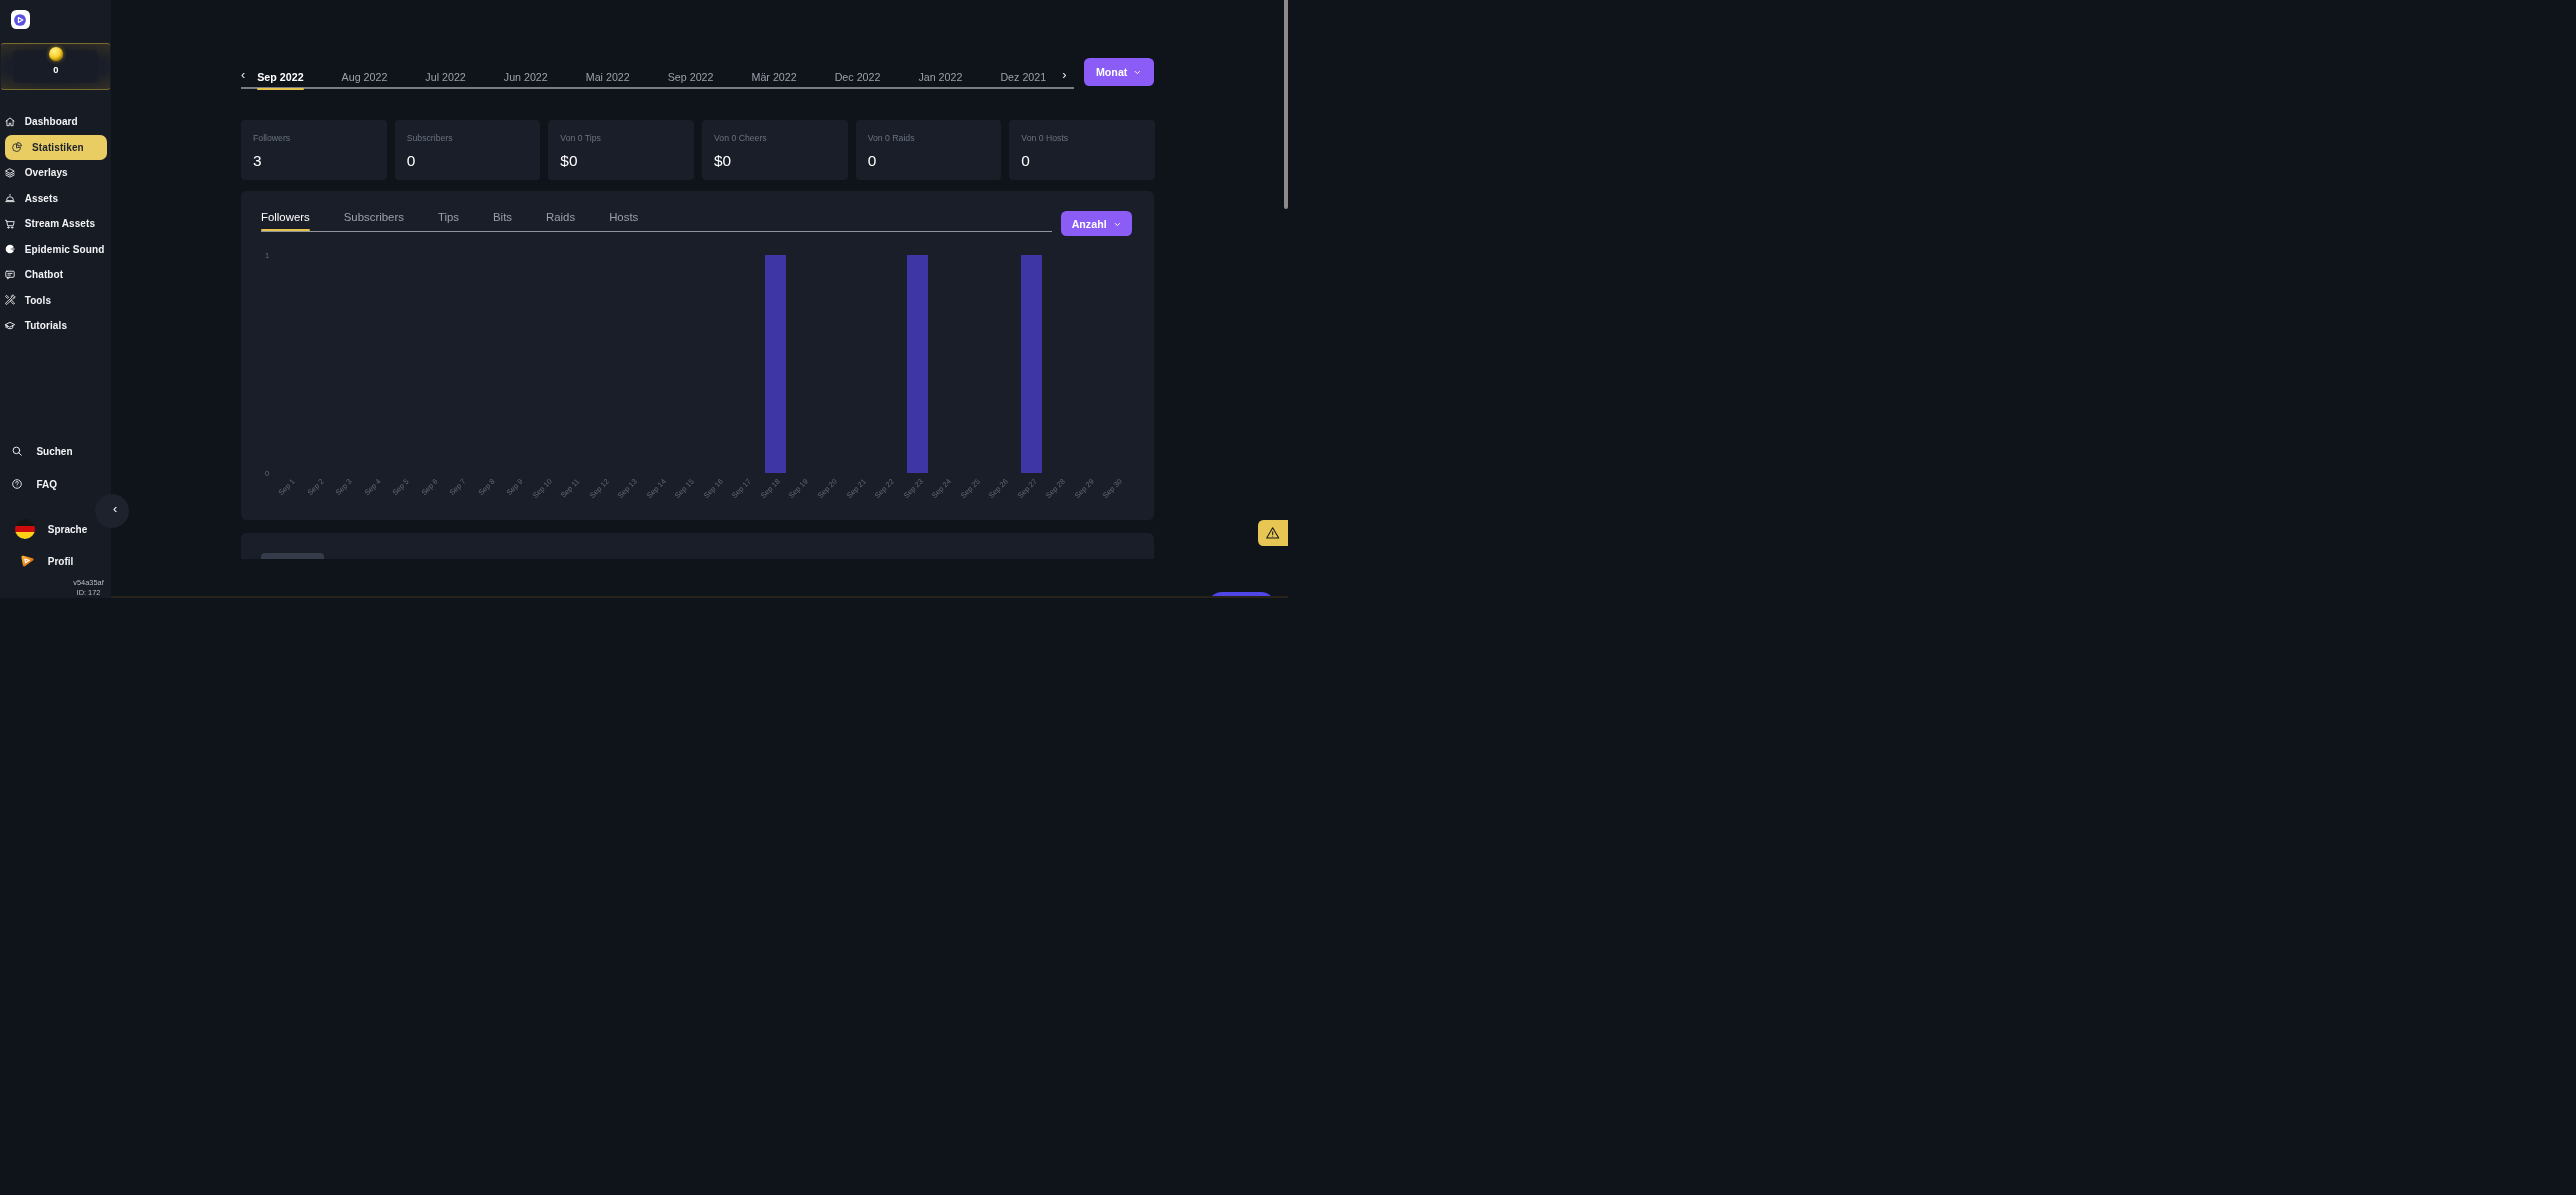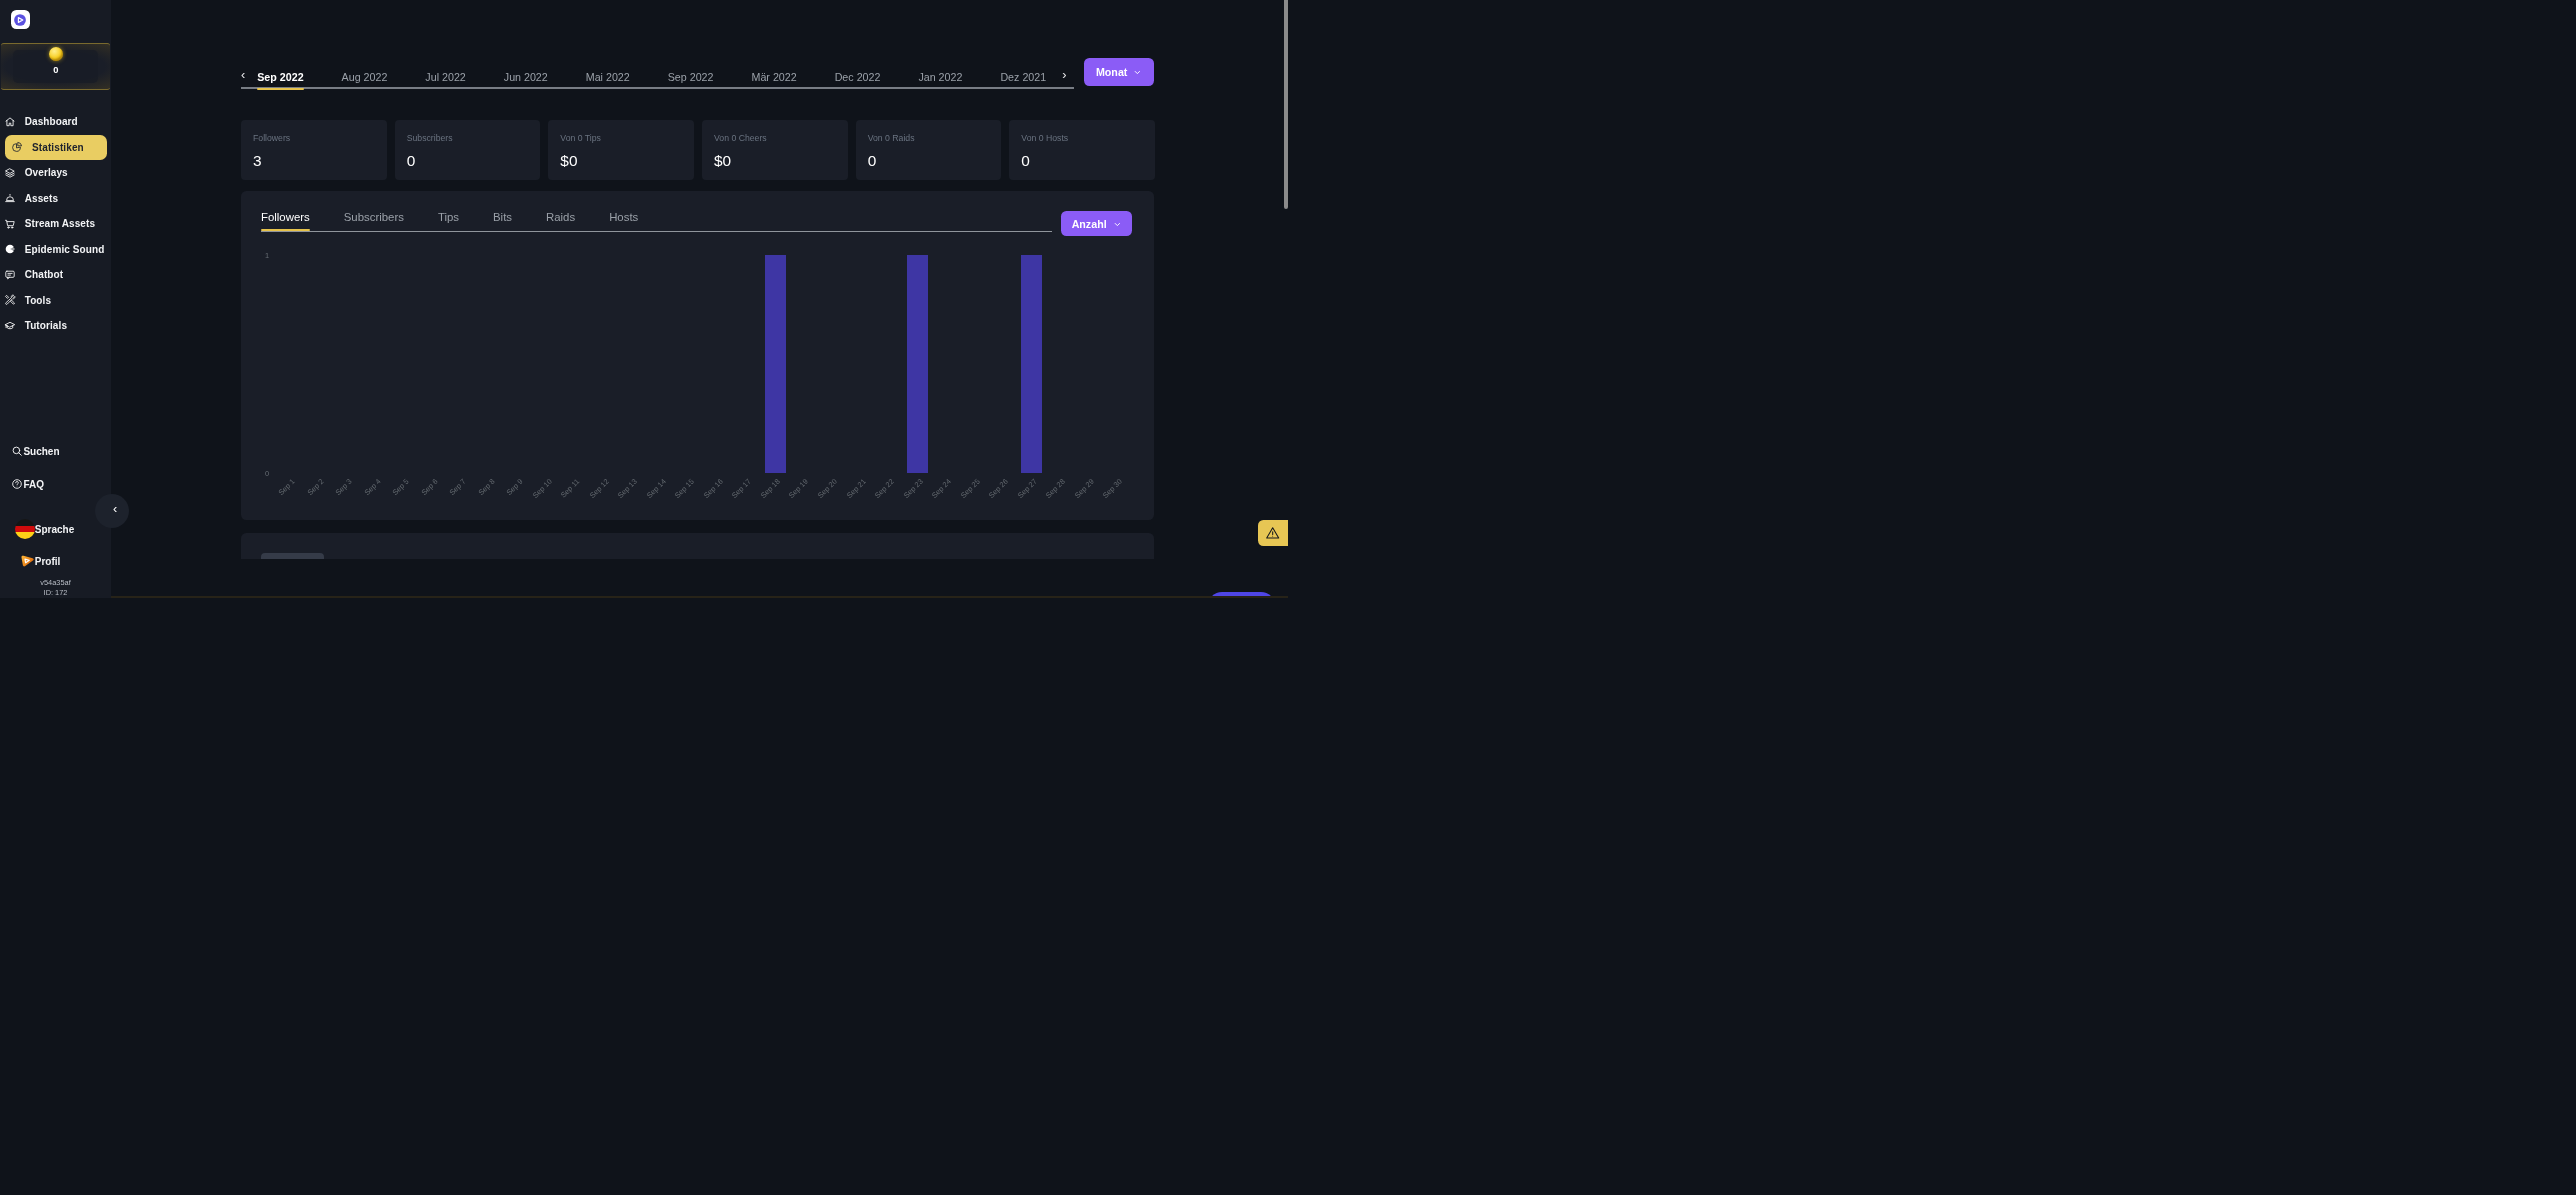--- a/index.html
+++ b/index.html
@@ -16,24 +16,24 @@
   .coin{position:absolute;left:48px;top:3.4px;width:14px;height:14px;border-radius:50%;
         background:radial-gradient(circle at 38% 30%, #ffef8e, #f7cd1d 55%, #c2920d 95%);
         box-shadow:0 0 4px rgba(247,205,29,.55), inset -1.3px -2px 2px rgba(140,100,0,.55);}
   .coin-count{position:absolute;left:0;right:0;top:19.5px;text-align:center;color:#fff;font-size:9.4px;font-weight:600;}
   .nav{position:absolute;left:0;top:109px;width:111px;}
   .nav-item{position:relative;height:25.5px;display:flex;align-items:center;padding-left:4px;cursor:pointer;}
   .nav-item .lbl{margin-left:8.7px;font-size:10px;font-weight:600;color:#f3f4f6;letter-spacing:0.1px;}
   .nav-item.active{margin:0 4px 0 5.4px;padding-left:6px;background:#e9cd62;border-radius:6.7px;}
   .nav-item.active .lbl{color:#20242e;}
   .sb-row{position:absolute;display:flex;align-items:center;padding-left:11.4px;width:100px;cursor:pointer;}
-  .sb-row .lbl{margin-left:0;font-size:10px;font-weight:600;color:#f3f4f6;}
+  .sb-row .lbl{margin-left:13px;font-size:10px;font-weight:600;color:#f3f4f6;}
   .flag{width:20px;height:20px;border-radius:50%;flex:0 0 20px;
         background:linear-gradient(180deg,#151515 0 33%,#d00b0b 33% 66%,#fdd017 66% 100%);}
-  .sb-id{position:absolute;left:0;width:111px;text-align:center;color:#b9bec6;font-size:7.4px;}
+  .sb-id{position:absolute;left:0;width:111px;text-align:center;color:#b9bec6;font-size:7.4px;padding-left:33px;}
   .collapse-tab{position:absolute;left:95px;top:494px;width:34px;height:34px;border-radius:50%;
         background:#1d222c;z-index:5;cursor:pointer;}
   .collapse-tab span{position:absolute;left:18px;top:8px;color:#fff;font-size:12.7px;}
   
   .months-wrap{position:absolute;left:241px;top:66px;width:833px;height:22px;z-index:1;}
   .months-row{display:flex;align-items:center;gap:38px;height:100%;}
   .mchev{color:#e8e9eb;font-size:12.7px;line-height:1;cursor:pointer;margin-right:-26px;position:relative;top:-1.3px;}
   .mchev.r{margin-right:0;margin-left:-22px;}
   .mtab{position:relative;font-size:10.7px;font-weight:500;color:#9ba1a9;cursor:pointer;white-space:nowrap;}
   .mtab.active{color:#fff;font-weight:600;}

